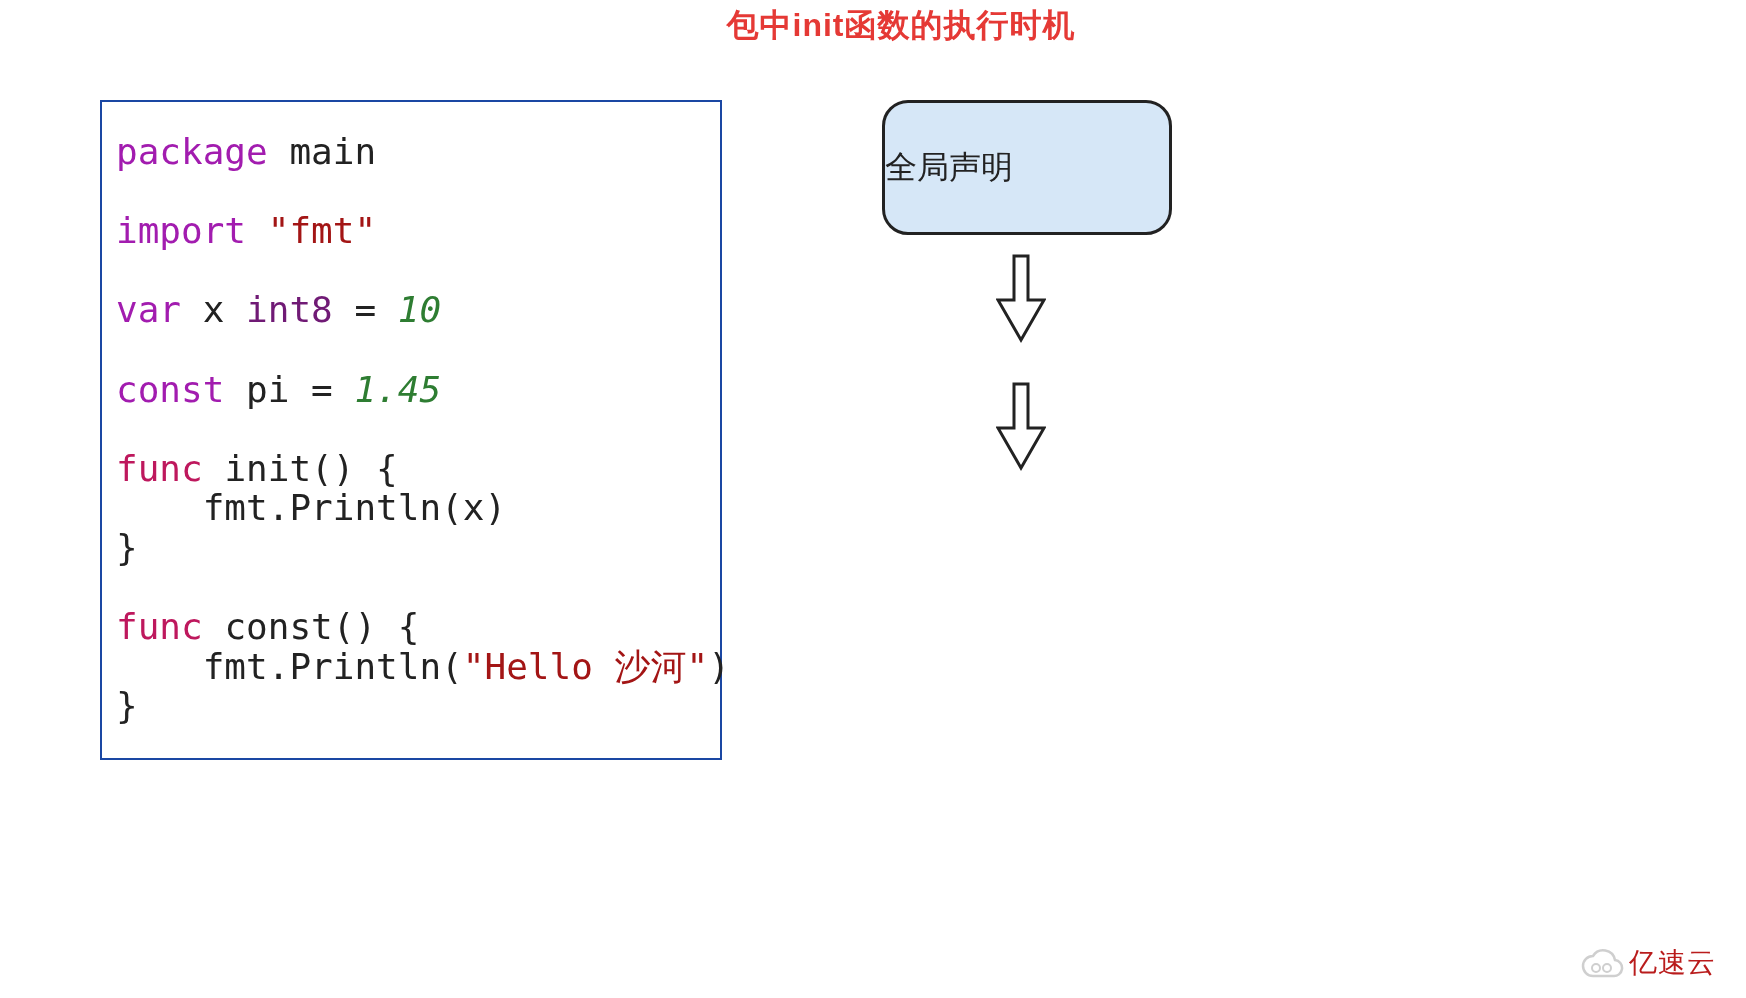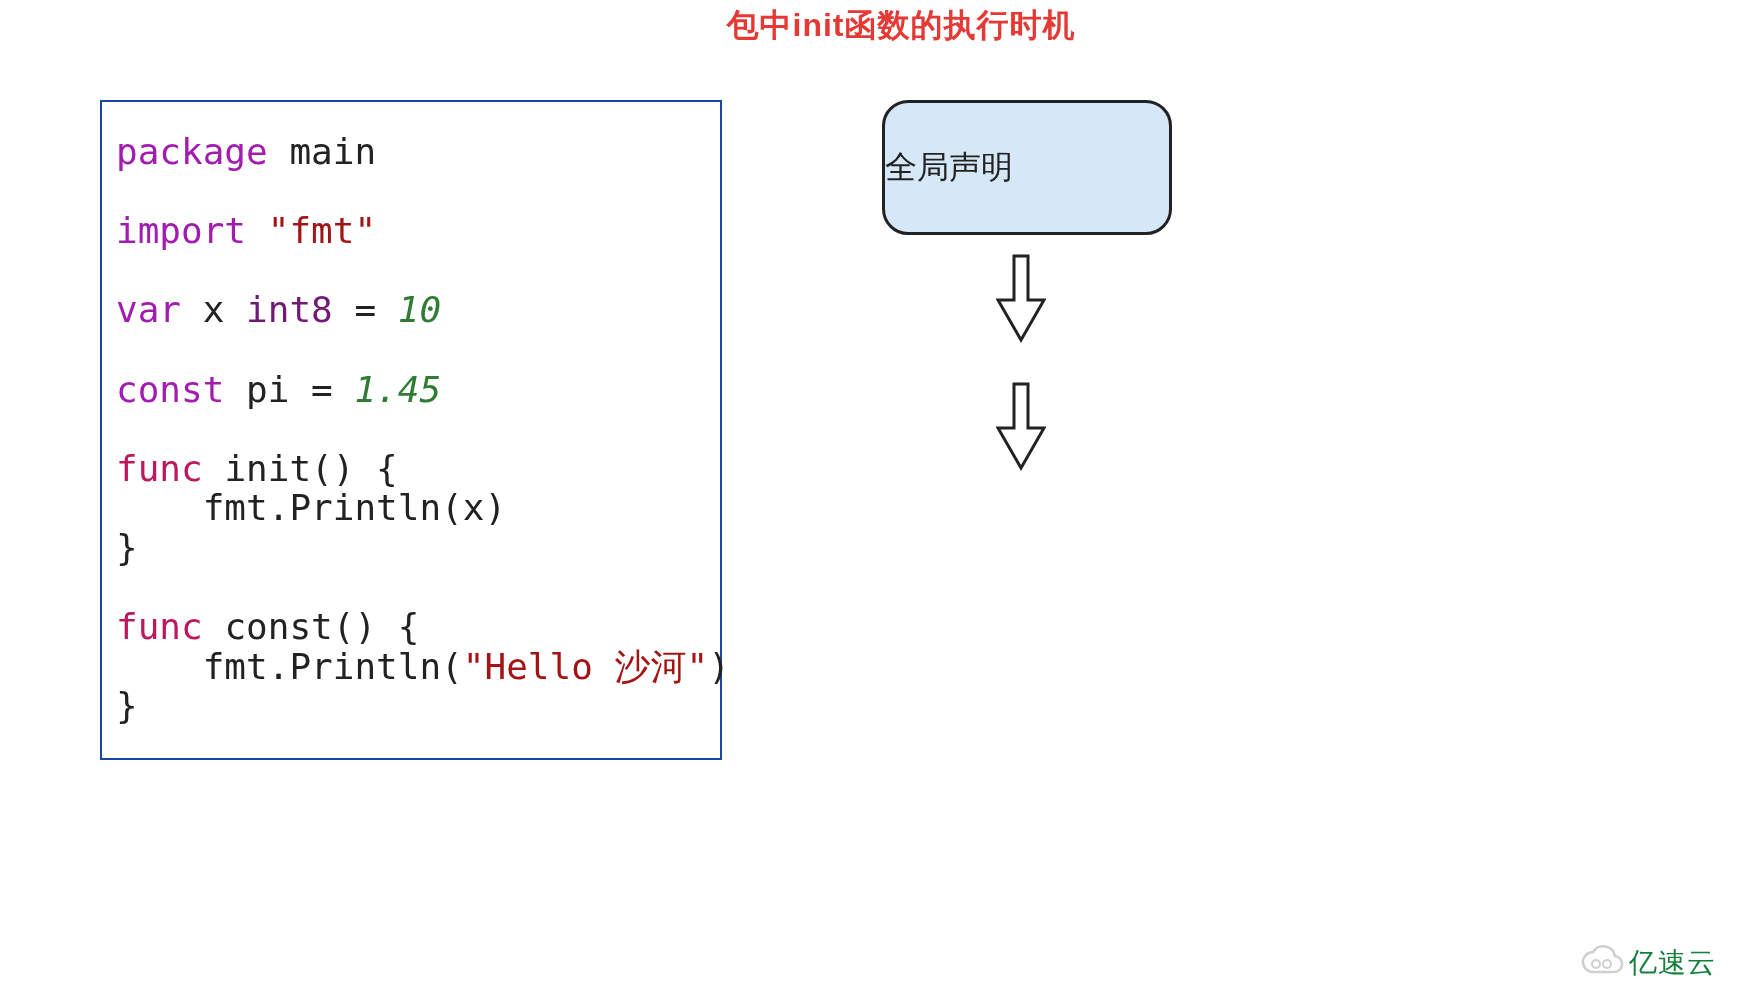--- a/index.html
+++ b/index.html
@@ -67,23 +67,23 @@
     height: 128px;
     display: flex;
     align-items: center;
     justify-content: center;
   }
   .watermark {
     position: absolute;
     right: 30px;
     bottom: 16px;
     display: flex;
-    align-items: flex-start;
+    align-items: center;
     gap: 4px;
-    color: #15803d;
+    color: #b91c1c;
     font-size: 28px;
     letter-spacing: 1px;
   }
   .watermark-icon svg { display: block; }
 </style>
 </head>
 <body>
 
 <div class="title">包中init函数的执行时机</div>
 

